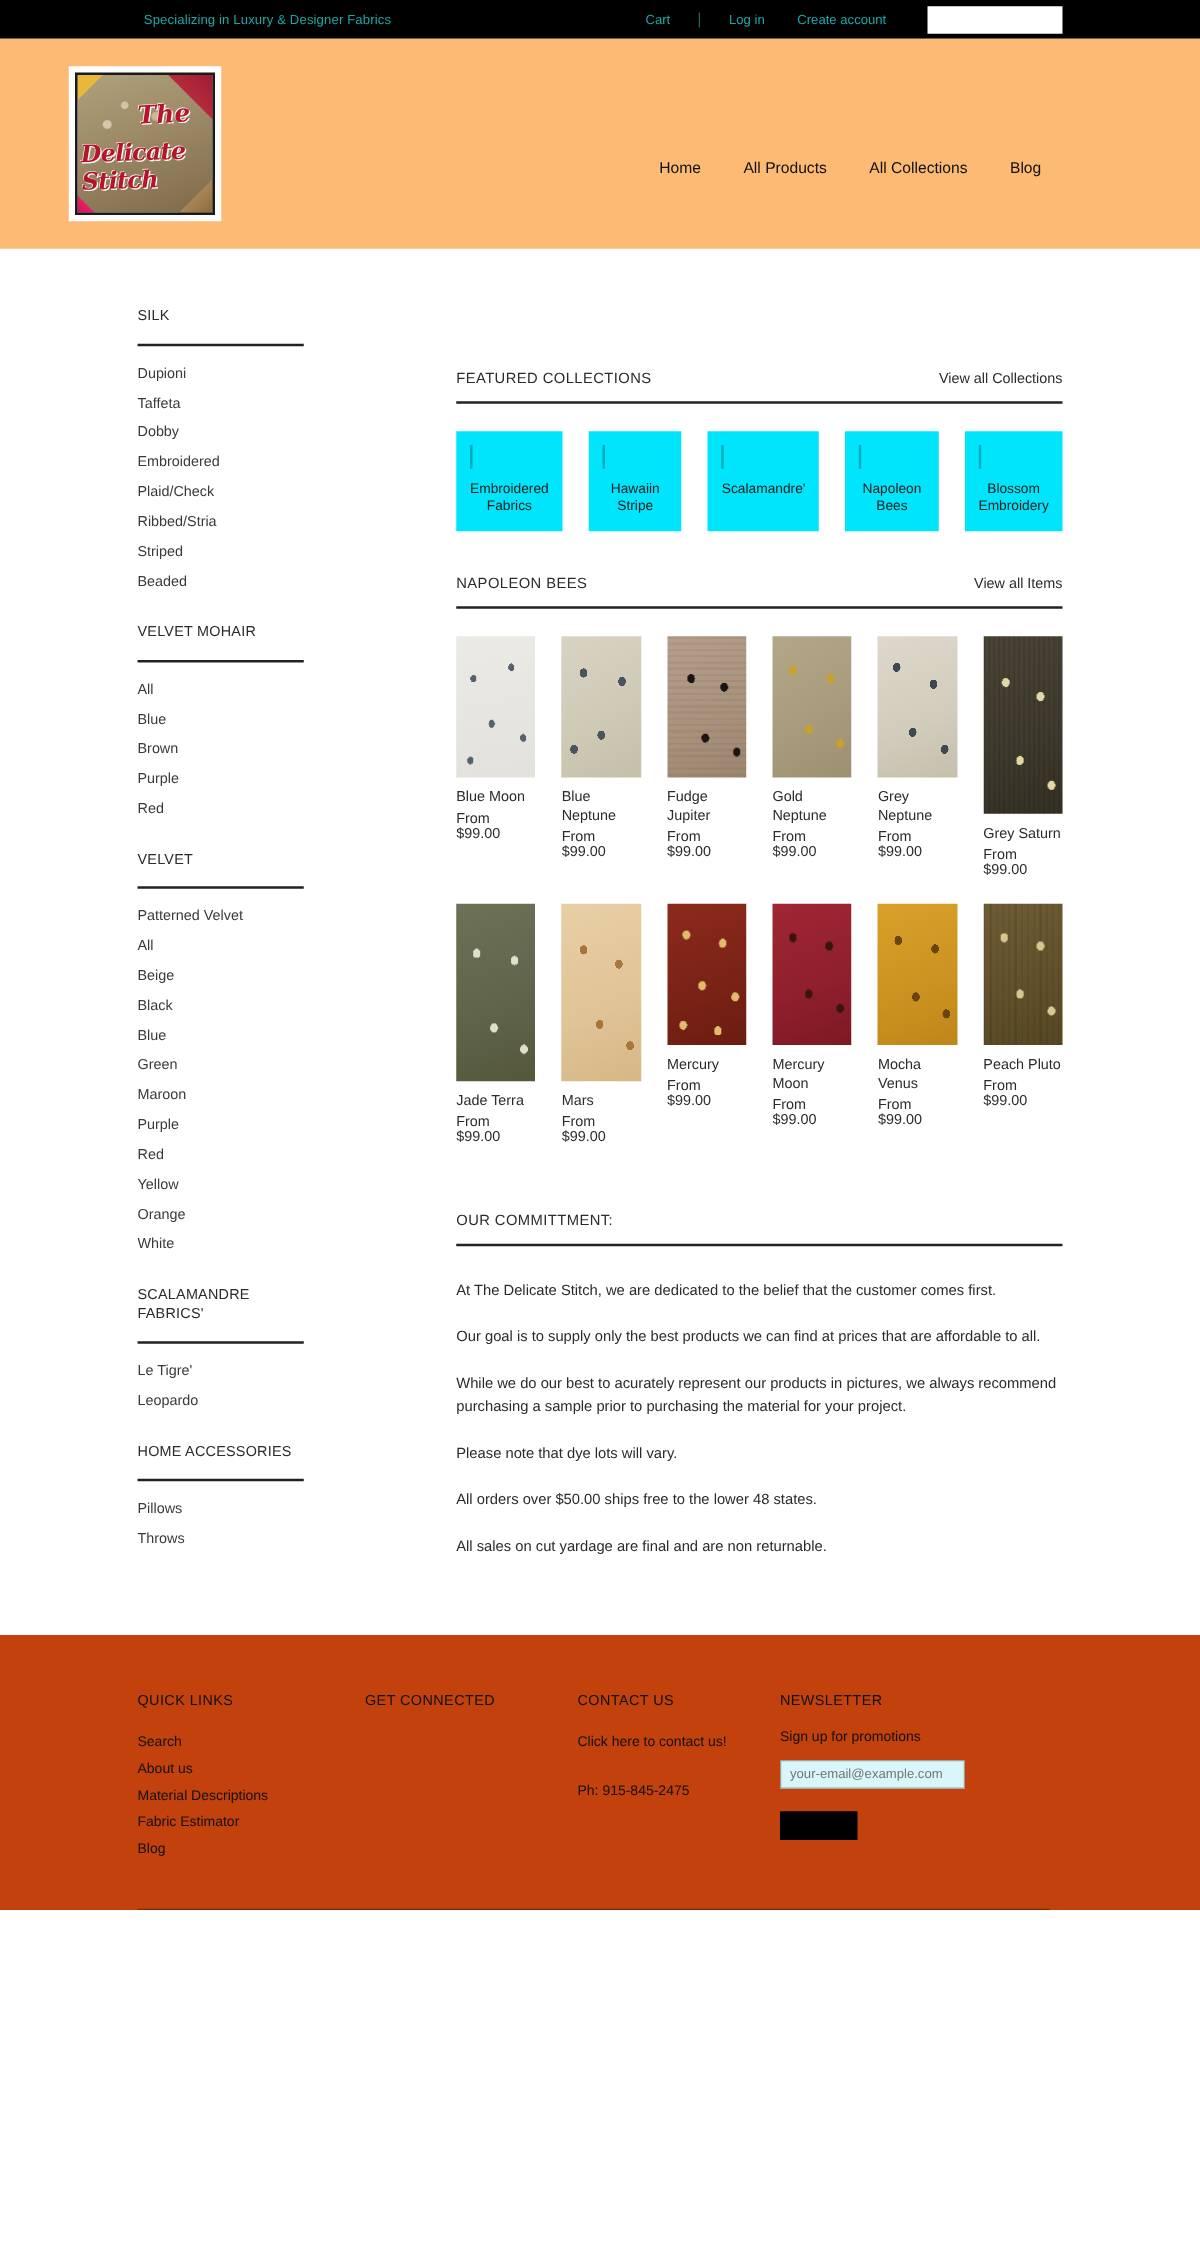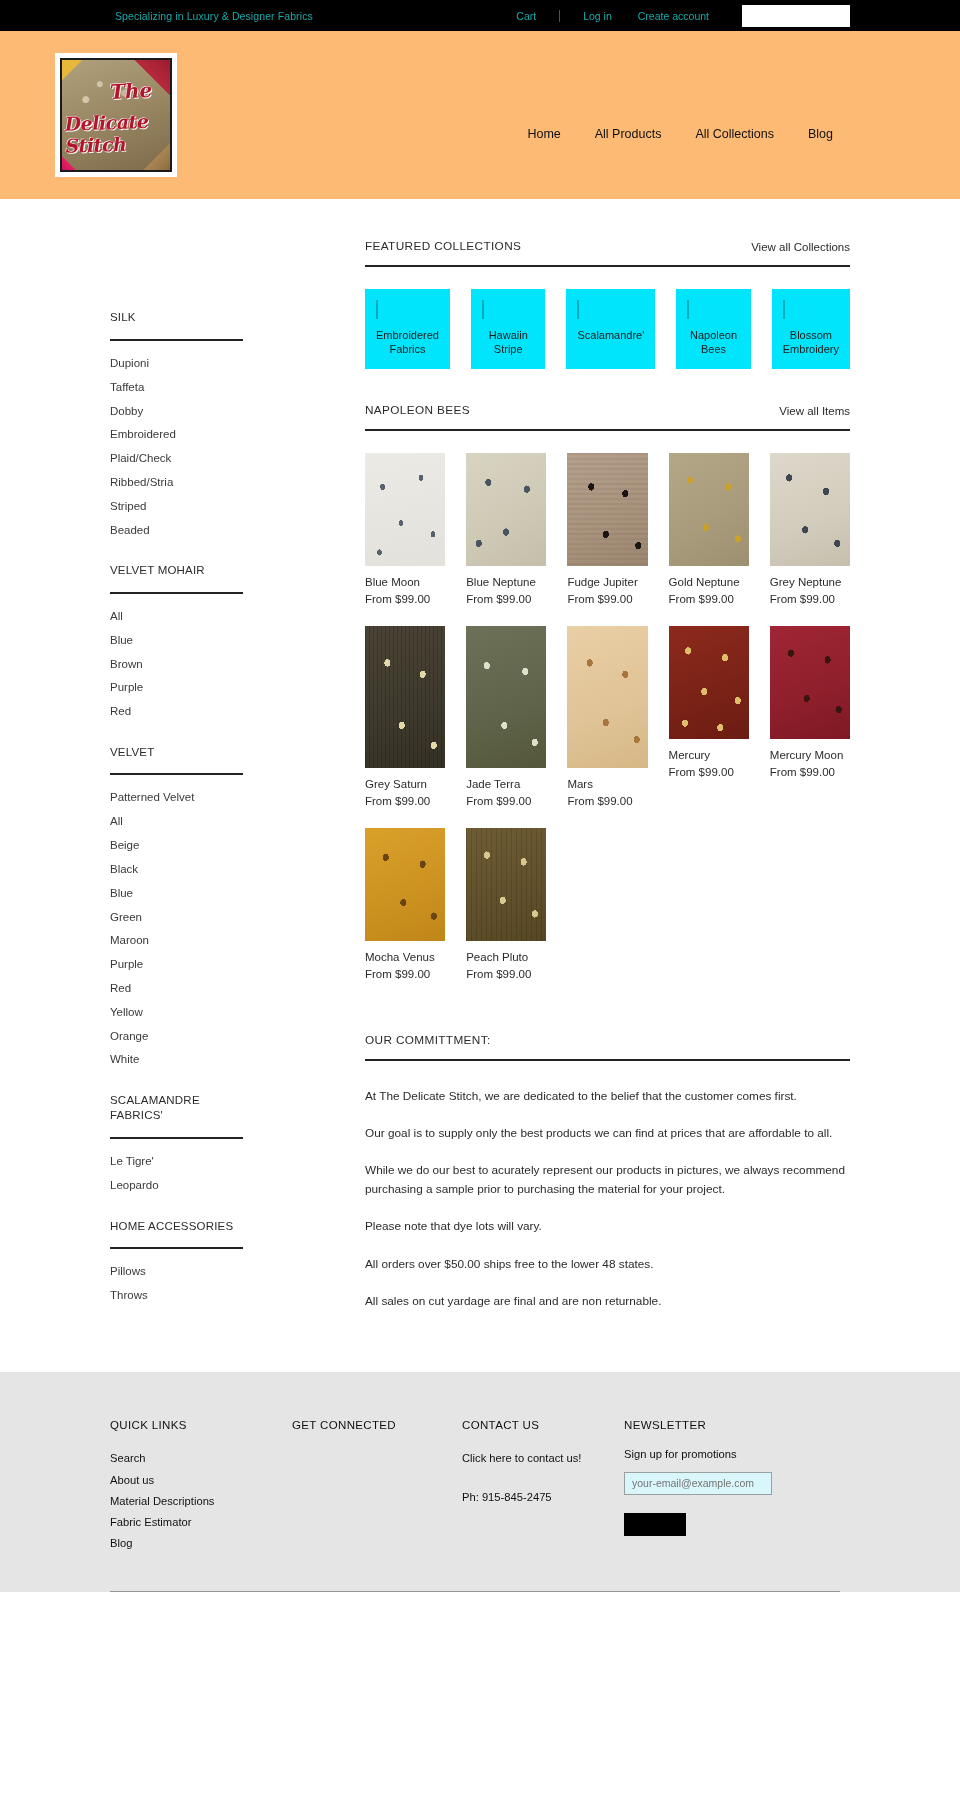--- a/index.html
+++ b/index.html
@@ -236,21 +236,21 @@
       radial-gradient(circle at 20% 25%, #e6dcc2 0 4px, transparent 5px),
       radial-gradient(circle at 60% 35%, #ddd2b4 0 4px, transparent 5px),
       radial-gradient(circle at 82% 70%, #e6dcc2 0 4px, transparent 5px),
       radial-gradient(circle at 32% 75%, #ddd2b4 0 4px, transparent 5px),
       linear-gradient(150deg, #f2ece0 0%, #eae2d2 100%);
   }
 
   
   .prod-grid {
     display: grid;
-    grid-template-columns: repeat(5, 1fr);
+    grid-template-columns: repeat(6, 1fr);
     gap: 0 21px;
   }
   .prod-card { text-decoration: none; display: block; margin-bottom: 21px; }
   .prod-img { width: 100%; height: 113px; display: block; }
   .prod-title {
     font-size: 11.5px;
     color: #2b2b2b;
     padding-top: 9px;
     line-height: 1.3;
   }
@@ -364,21 +364,21 @@
   .commit p {
     font-size: 11.8px;
     color: #2b2b2b;
     line-height: 1.62;
     margin-bottom: 18px;
     max-width: 512px;
   }
 
   
   .footer {
-    background: #e5e5e5;
+    background: #c2410c;
     margin-top: 43px;
     padding: 47px 120px 0 110px;
   }
   .foot-cols { display: flex; }
   .fc1 { width: 182px; }
   .fc2 { width: 170px; }
   .fc3 { width: 162px; }
   .fc4 { flex: 1; }
   .foot-title {
     font-size: 11.5px;

